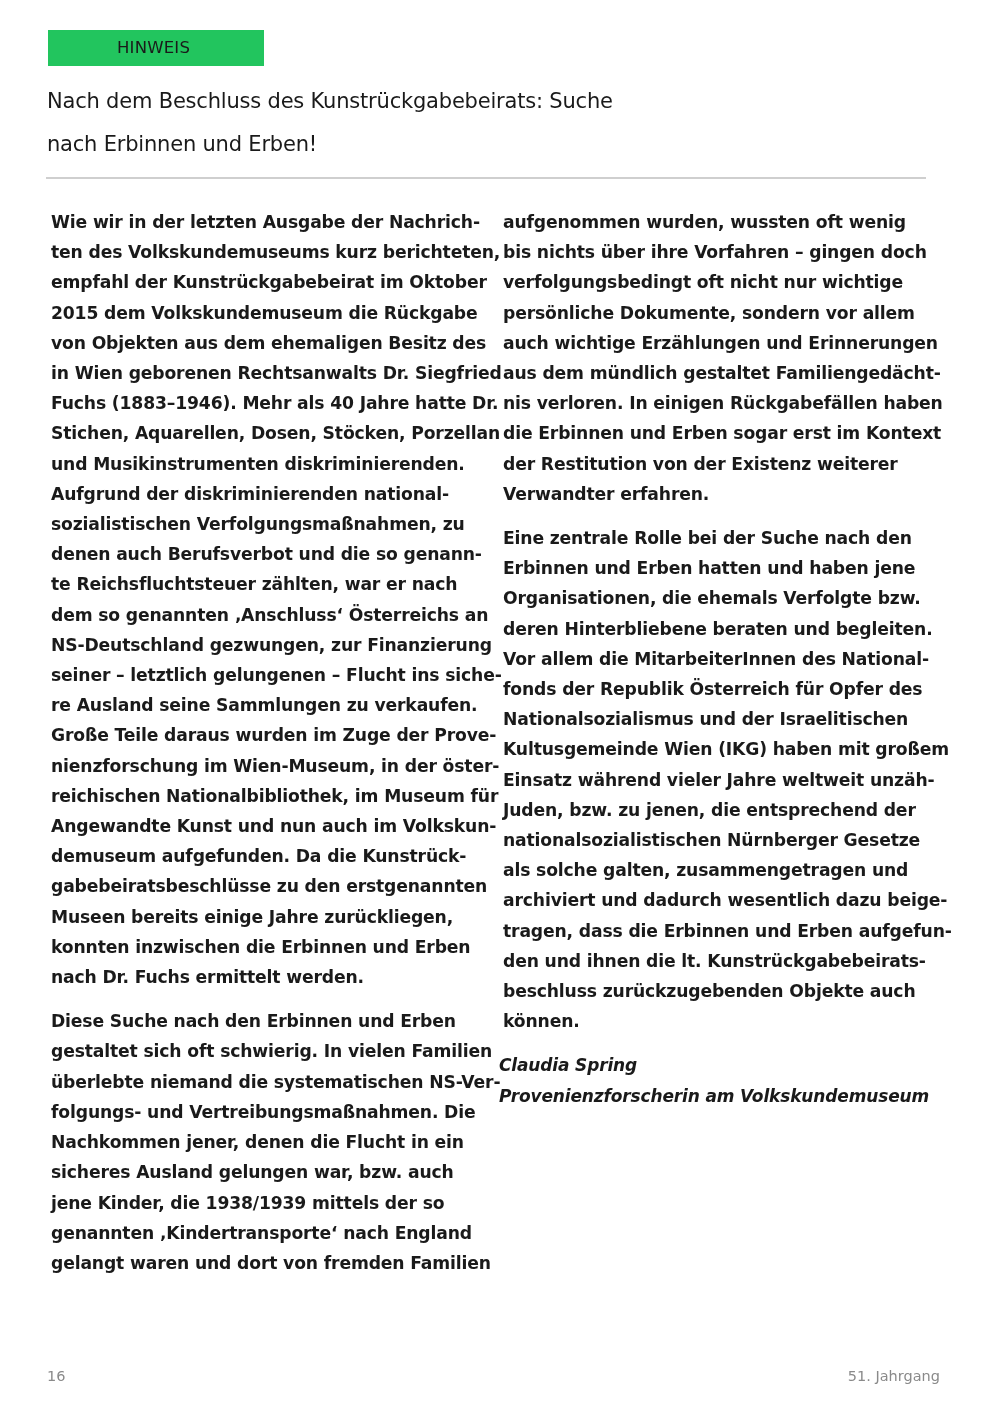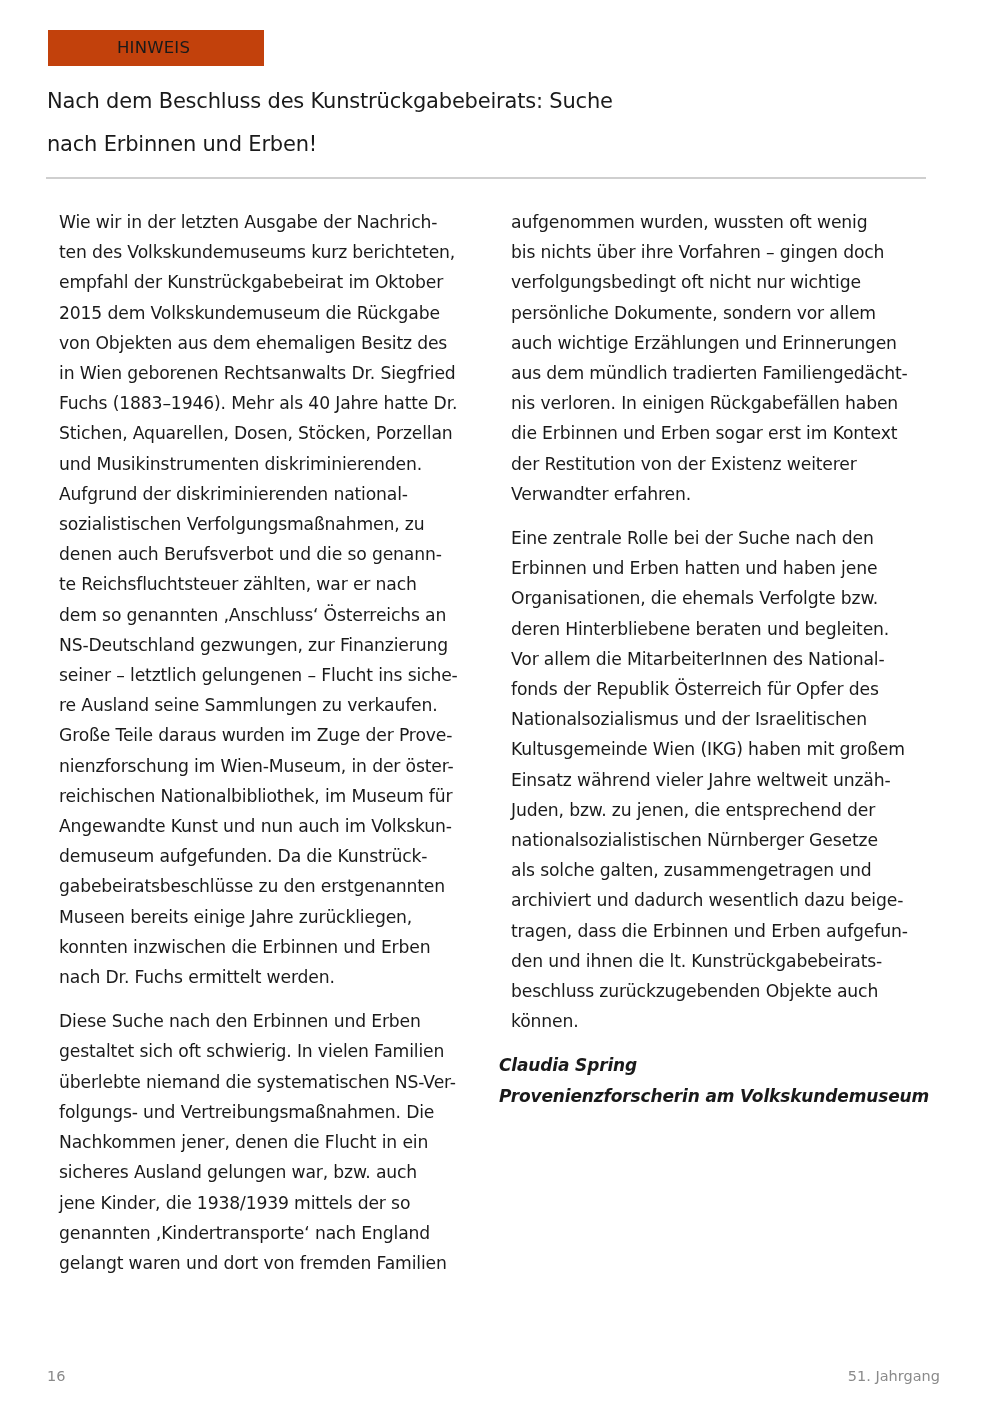--- a/index.html
+++ b/index.html
@@ -1,32 +1,32 @@
 <!DOCTYPE html>
 <html><head>
   <meta charset="utf-8">
   <style>
     html, body { margin: 0; padding: 0; background: #ffffff; }
     body { width: 1000px; height: 1414px; position: relative; overflow: hidden;
            font-family: "DejaVu Sans", sans-serif; color: #1a1a1a; }
     .label-box { position: absolute; left: 48px; top: 30px; width: 216px; height: 36px;
-                 background: #c2410c; }
+                 background: #22c55e; }
     .label-box span { position: absolute; left: 69px; top: 8px; font-size: 16.5px;
                       letter-spacing: 0.2px; color: #1a1a1a; }
     .title { position: absolute; left: 47px; top: 80px; width: 900px; margin: 0;
              font-weight: normal; font-size: 21px; line-height: 43px; color: #1a1a1a;
              letter-spacing: -0.2px; }
     .title div { white-space: nowrap; }
     .rule { position: absolute; left: 46px; top: 177px; width: 880px; height: 0;
             border-top: 2px solid #cfcfcf; }
     .col { position: absolute; top: 207px; width: 440px; font-size: 17.2px;
            line-height: 30.2px; letter-spacing: -0.15px; }
     .col-left { left: 47px; }
     .col-right { left: 499px; }
-    .para { margin: 0 0 14px 12px; }
+    .para { margin: 0 0 14px 4px; font-weight: bold; }
     .line { white-space: nowrap; display: block; }
     .sig { font-weight: bold; margin-top: 4px; }
     .sig .line { font-size: 17px; font-style: italic; }
     .footer { position: absolute; top: 1368px; font-size: 14.5px; color: #8a8a8a; }
     .footer-left { left: 47px; }
     .footer-right { right: 60px; }
   </style>
 </head>
 <body>
 
@@ -83,21 +83,21 @@
     </p>
   </div>
 
 <div class="col col-right">
     <p class="para">
       <span class="line">aufgenommen wurden, wussten oft wenig</span>
       <span class="line">bis nichts über ihre Vorfahren – gingen doch</span>
       <span class="line">verfolgungsbedingt oft nicht nur wichtige</span>
       <span class="line">persönliche Dokumente, sondern vor allem</span>
       <span class="line">auch wichtige Erzählungen und Erinnerungen</span>
-      <span class="line">aus dem mündlich tradierten Familiengedächt-</span>
+      <span class="line">aus dem mündlich gestaltet Familiengedächt-</span>
       <span class="line">nis verloren. In einigen Rückgabefällen haben</span>
       <span class="line">die Erbinnen und Erben sogar erst im Kontext</span>
       <span class="line">der Restitution von der Existenz weiterer</span>
       <span class="line">Verwandter erfahren.</span>
     </p>
     <p class="para">
       <span class="line">Eine zentrale Rolle bei der Suche nach den</span>
       <span class="line">Erbinnen und Erben hatten und haben jene</span>
       <span class="line">Organisationen, die ehemals Verfolgte bzw.</span>
       <span class="line">deren Hinterbliebene beraten und begleiten.</span>

